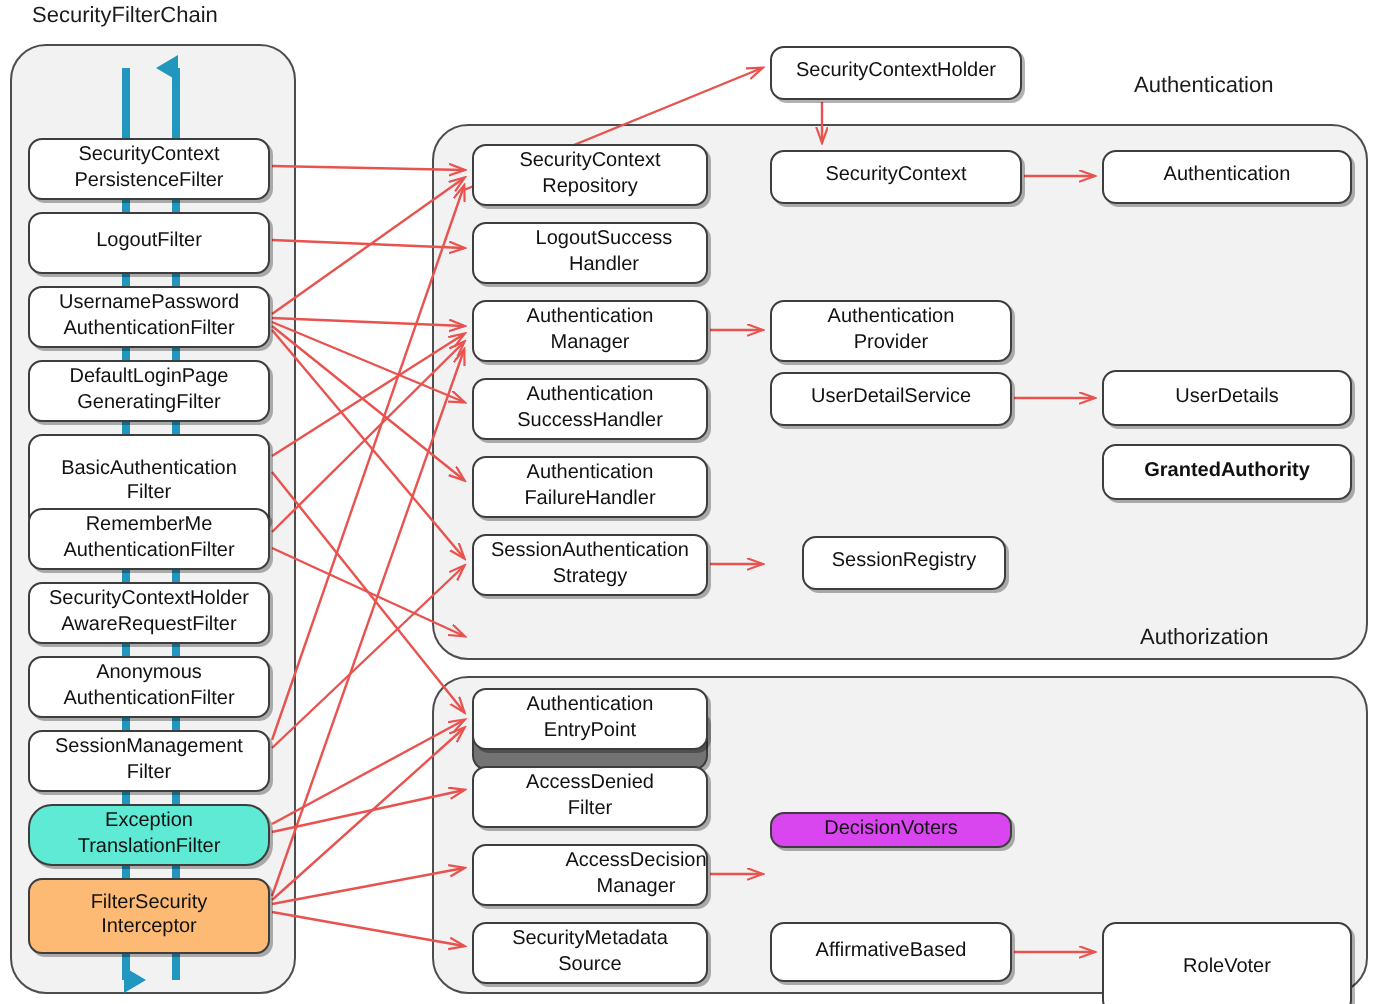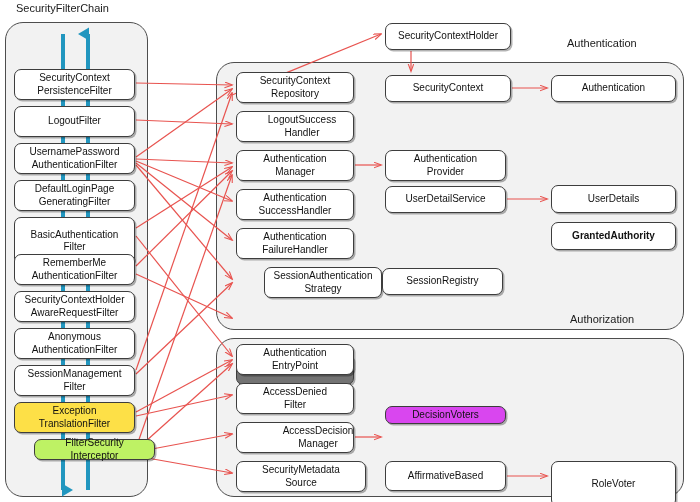--- a/index.html
+++ b/index.html
@@ -131,51 +131,51 @@
       <div class="node" style="left: 14px; top: 217px; width: 121px; height: 48px; background: rgb(255, 255, 255); border-color: rgb(61, 61, 61); color: rgb(17, 17, 17);">BasicAuthentication
 Filter</div>
       <div class="node" style="left: 14px; top: 254px; width: 121px; height: 31px; background: rgb(255, 255, 255); border-color: rgb(61, 61, 61); color: rgb(17, 17, 17);">RememberMe
 AuthenticationFilter</div>
       <div class="node" style="left: 14px; top: 291px; width: 121px; height: 31px; background: rgb(255, 255, 255); border-color: rgb(61, 61, 61); color: rgb(17, 17, 17);">SecurityContextHolder
 AwareRequestFilter</div>
       <div class="node" style="left: 14px; top: 328px; width: 121px; height: 31px; background: rgb(255, 255, 255); border-color: rgb(61, 61, 61); color: rgb(17, 17, 17);">Anonymous
 AuthenticationFilter</div>
       <div class="node" style="left: 14px; top: 365px; width: 121px; height: 31px; background: rgb(255, 255, 255); border-color: rgb(61, 61, 61); color: rgb(17, 17, 17);">SessionManagement
 Filter</div>
-      <div class="node" style="left: 14px; top: 402px; width: 121px; height: 31px; background: #fde047; border-color: rgb(61, 61, 61); color: rgb(17, 17, 17);">Exception
+      <div class="node" style="left: 14px; top: 402px; width: 121px; height: 31px; background: #5eead4; border-color: rgb(61, 61, 61); color: rgb(17, 17, 17); border-radius: 12px;">Exception
 TranslationFilter</div>
-      <div class="node" style="left: 14px; top: 439px; width: 121px; height: 21px; background: #bef264; border-color: rgb(61, 61, 61); color: rgb(17, 17, 17); margin-left: 20px;">FilterSecurity
+      <div class="node" style="left: 14px; top: 439px; width: 121px; height: 38px; background: #fdba74; border-color: rgb(61, 61, 61); color: rgb(17, 17, 17);">FilterSecurity
 Interceptor</div>
       <div class="node" style="left: 236px; top: 72px; width: 118px; height: 31px; background: rgb(255, 255, 255); border-color: rgb(61, 61, 61); color: rgb(17, 17, 17);">SecurityContext
 Repository</div>
       <div class="node" style="left: 236px; top: 111px; width: 118px; height: 31px; background: rgb(255, 255, 255); border-color: rgb(61, 61, 61); color: rgb(17, 17, 17); padding-left: 16px;">LogoutSuccess
 Handler</div>
       <div class="node" style="left: 236px; top: 150px; width: 118px; height: 31px; background: rgb(255, 255, 255); border-color: rgb(61, 61, 61); color: rgb(17, 17, 17);">Authentication
 Manager</div>
       <div class="node" style="left: 236px; top: 189px; width: 118px; height: 31px; background: rgb(255, 255, 255); border-color: rgb(61, 61, 61); color: rgb(17, 17, 17);">Authentication
 SuccessHandler</div>
       <div class="node" style="left: 236px; top: 228px; width: 118px; height: 31px; background: rgb(255, 255, 255); border-color: rgb(61, 61, 61); color: rgb(17, 17, 17);">Authentication
 FailureHandler</div>
-      <div class="node" style="left: 236px; top: 267px; width: 118px; height: 31px; background: rgb(255, 255, 255); border-color: rgb(61, 61, 61); color: rgb(17, 17, 17); margin-left: 28px;">SessionAuthentication
+      <div class="node" style="left: 236px; top: 267px; width: 118px; height: 31px; background: rgb(255, 255, 255); border-color: rgb(61, 61, 61); color: rgb(17, 17, 17);">SessionAuthentication
 Strategy</div>
       <div class="node" style="left: 236px; top: 306px; width: 118px; height: 31px; background: #737373; border-color: rgb(61, 61, 61); color: rgb(17, 17, 17); margin-top: 48px;">RequestCache</div>
       <div class="node" style="left: 236px; top: 344px; width: 118px; height: 31px; background: rgb(255, 255, 255); border-color: rgb(61, 61, 61); color: rgb(17, 17, 17);">Authentication
 EntryPoint</div>
       <div class="node" style="left: 236px; top: 383px; width: 118px; height: 31px; background: rgb(255, 255, 255); border-color: rgb(61, 61, 61); color: rgb(17, 17, 17);">AccessDenied
 Filter</div>
       <div class="node" style="left: 236px; top: 422px; width: 118px; height: 31px; background: rgb(255, 255, 255); border-color: rgb(61, 61, 61); color: rgb(17, 17, 17); padding-left: 48px;">AccessDecision
 Manager</div>
-      <div class="node" style="left: 236px; top: 461px; width: 130px; height: 31px; background: rgb(255, 255, 255); border-color: rgb(61, 61, 61); color: rgb(17, 17, 17);">SecurityMetadata
+      <div class="node" style="left: 236px; top: 461px; width: 118px; height: 31px; background: rgb(255, 255, 255); border-color: rgb(61, 61, 61); color: rgb(17, 17, 17);">SecurityMetadata
 Source</div>
       <div class="node" style="left: 385px; top: 23px; width: 126px; height: 27px; background: rgb(255, 255, 255); border-color: rgb(61, 61, 61); color: rgb(17, 17, 17);">SecurityContextHolder</div>
       <div class="node" style="left: 385px; top: 75px; width: 126px; height: 27px; background: rgb(255, 255, 255); border-color: rgb(61, 61, 61); color: rgb(17, 17, 17);">SecurityContext</div>
       <div class="node" style="left: 385px; top: 150px; width: 121px; height: 31px; background: rgb(255, 255, 255); border-color: rgb(61, 61, 61); color: rgb(17, 17, 17);">Authentication
 Provider</div>
       <div class="node" style="left: 385px; top: 186px; width: 121px; height: 27px; background: rgb(255, 255, 255); border-color: rgb(61, 61, 61); color: rgb(17, 17, 17);">UserDetailService</div>
-      <div class="node" style="left: 382px; top: 268px; width: 121px; height: 27px; background: rgb(255, 255, 255); border-color: rgb(61, 61, 61); color: rgb(17, 17, 17);">SessionRegistry</div>
+      <div class="node" style="left: 401px; top: 268px; width: 102px; height: 27px; background: rgb(255, 255, 255); border-color: rgb(61, 61, 61); color: rgb(17, 17, 17);">SessionRegistry</div>
       <div class="node" style="left: 385px; top: 406px; width: 121px; height: 18px; background: #d946ef; border-color: rgb(61, 61, 61); color: rgb(17, 17, 17);">DecisionVoters</div>
       <div class="node" style="left: 385px; top: 461px; width: 121px; height: 30px; background: rgb(255, 255, 255); border-color: rgb(61, 61, 61); color: rgb(17, 17, 17);">AffirmativeBased</div>
       <div class="node" style="left: 551px; top: 75px; width: 125px; height: 27px; background: rgb(255, 255, 255); border-color: rgb(61, 61, 61); color: rgb(17, 17, 17);">Authentication</div>
       <div class="node" style="left: 551px; top: 185px; width: 125px; height: 28px; background: rgb(255, 255, 255); border-color: rgb(61, 61, 61); color: rgb(17, 17, 17);">UserDetails</div>
       <div class="node" style="left: 551px; top: 222px; width: 125px; height: 28px; background: rgb(255, 255, 255); border-color: rgb(61, 61, 61); color: rgb(17, 17, 17); font-weight: bold;">GrantedAuthority</div>
       <div class="node" style="left: 551px; top: 461px; width: 125px; height: 46px; background: rgb(255, 255, 255); border-color: rgb(61, 61, 61); color: rgb(17, 17, 17);">RoleVoter</div>
     </div>
 </div>
 
 </body></html>

